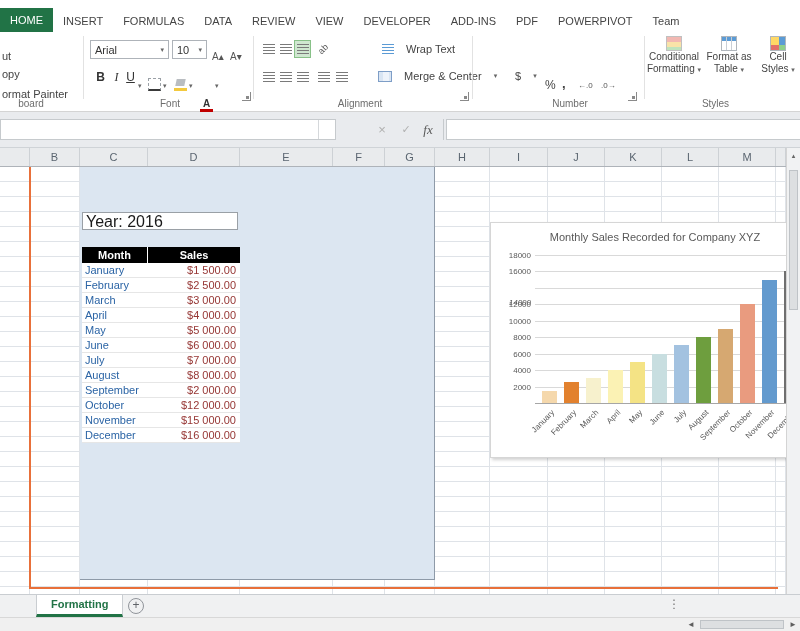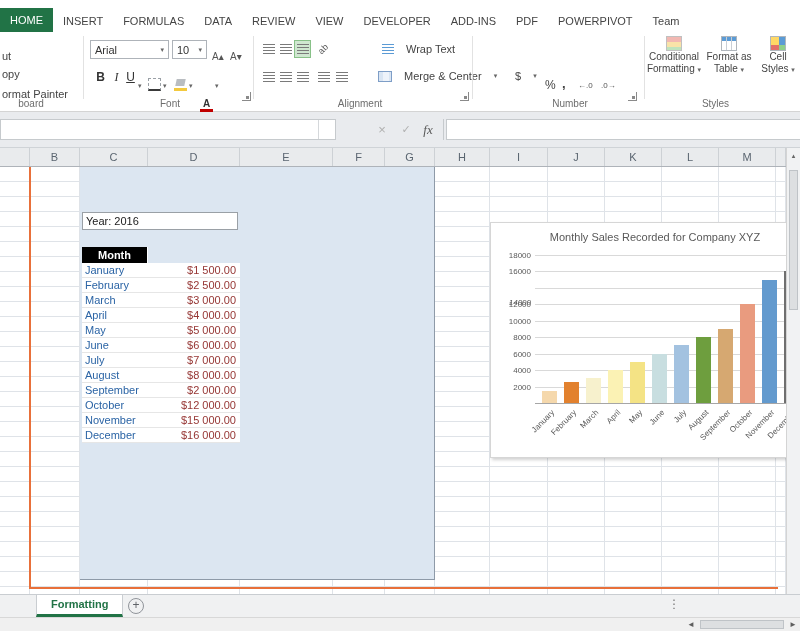--- a/index.html
+++ b/index.html
@@ -54,22 +54,22 @@
 
   
   .colhdr-row { position:absolute; top:148px; left:0; width:786px; height:19px; background:#e9ebed; border-bottom:1px solid #aeb3b9; }
   .colh { position:absolute; top:0; height:18px; line-height:18px; text-align:center; font-size:11px; color:#5a6570; border-right:1px solid #cdd1d5; }
   .grid { position:absolute; top:167px; left:0; width:786px; height:427px; background-color:#fff; background-image:repeating-linear-gradient(to bottom,transparent 0 14px,#dfe3e8 14px 15px); overflow:hidden; }
   .vline { position:absolute; top:0; bottom:0; width:1px; background:#dfe3e8; }
   .blue-region { position:absolute; left:80px; top:0; width:355px; height:413px; background:#dce6f1; border-right:1px solid #8e9aa8; border-bottom:1px solid #8e9aa8; }
   .pb-v { position:absolute; left:29px; top:0; width:2px; height:421px; background:#e8703a; }
   .pb-h { position:absolute; left:29px; top:420px; width:749px; height:2px; background:#e8703a; }
   .company-cell { position:absolute; left:82px; top:6px; width:348px; height:20px; background:#fbe4bb; border:1px solid #c9b995; text-align:center; line-height:19px; font-size:11px; font-weight:bold; color:#974706; }
-  .year-cell { position:absolute; left:82px; top:45px; width:156px; height:18px; background:#fff; border:1px solid #9aa0a6; font-size:11px; line-height:17px; padding-left:3px; color:#1a1a1a; }
-  .tbl-header { position:absolute; left:82px; top:80px; width:178px; height:16px; display:flex;flex-direction:column; }
+  .year-cell { position:absolute; left:82px; top:45px; width:156px; height:18px; background:#fff; border:1px solid #9aa0a6; font-size:16px; line-height:17px; padding-left:3px; color:#1a1a1a; }
+  .tbl-header { position:absolute; left:82px; top:80px; width:178px; height:16px; display:flex; }
   .th-month { width:66px; background:#000; color:#fff; font-weight:bold; font-size:11px; text-align:center; line-height:16px; border-right:1px solid #fff; }
   .th-sales { width:92px; background:#000; color:#fff; font-weight:bold; font-size:11px; text-align:center; line-height:16px; }
   .rows-holder { position:absolute; left:82px; top:0; width:158px; height:100%; }
   .trow { position:absolute; left:0; display:flex; width:158px; height:15px; }
   .cell-month { width:66px; background:#fff; color:#2b64a5; font-size:11px; line-height:15px; padding-left:3px; border-bottom:1px solid #e6e6e6; }
   .cell-sales { width:92px; background:#fff; color:#963634; font-size:11px; line-height:15px; text-align:right; padding-right:4px; border-bottom:1px solid #e6e6e6; }
 
   
   .chart { position:absolute; left:450px; top:55px; width:330px; height:236px; background:#fff; border:1px solid #d6d6d6; box-shadow:2px 2px 3px rgba(0,0,0,0.18);margin-left:40px; }
   .chart-title { position:absolute; top:8px; left:0; width:100%; text-align:center; font-size:11px; color:#595959; }

